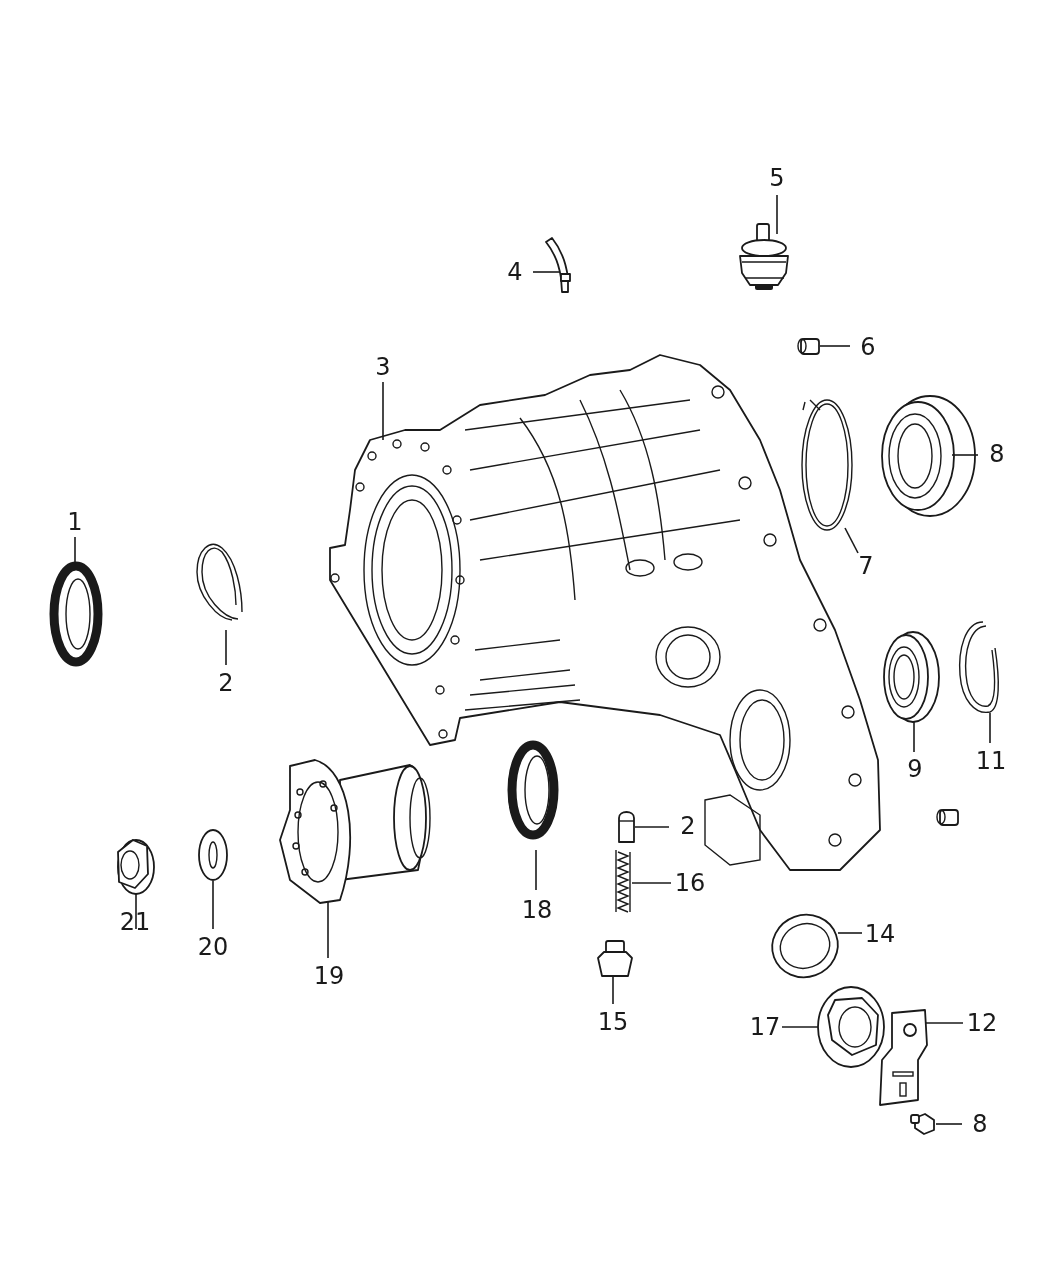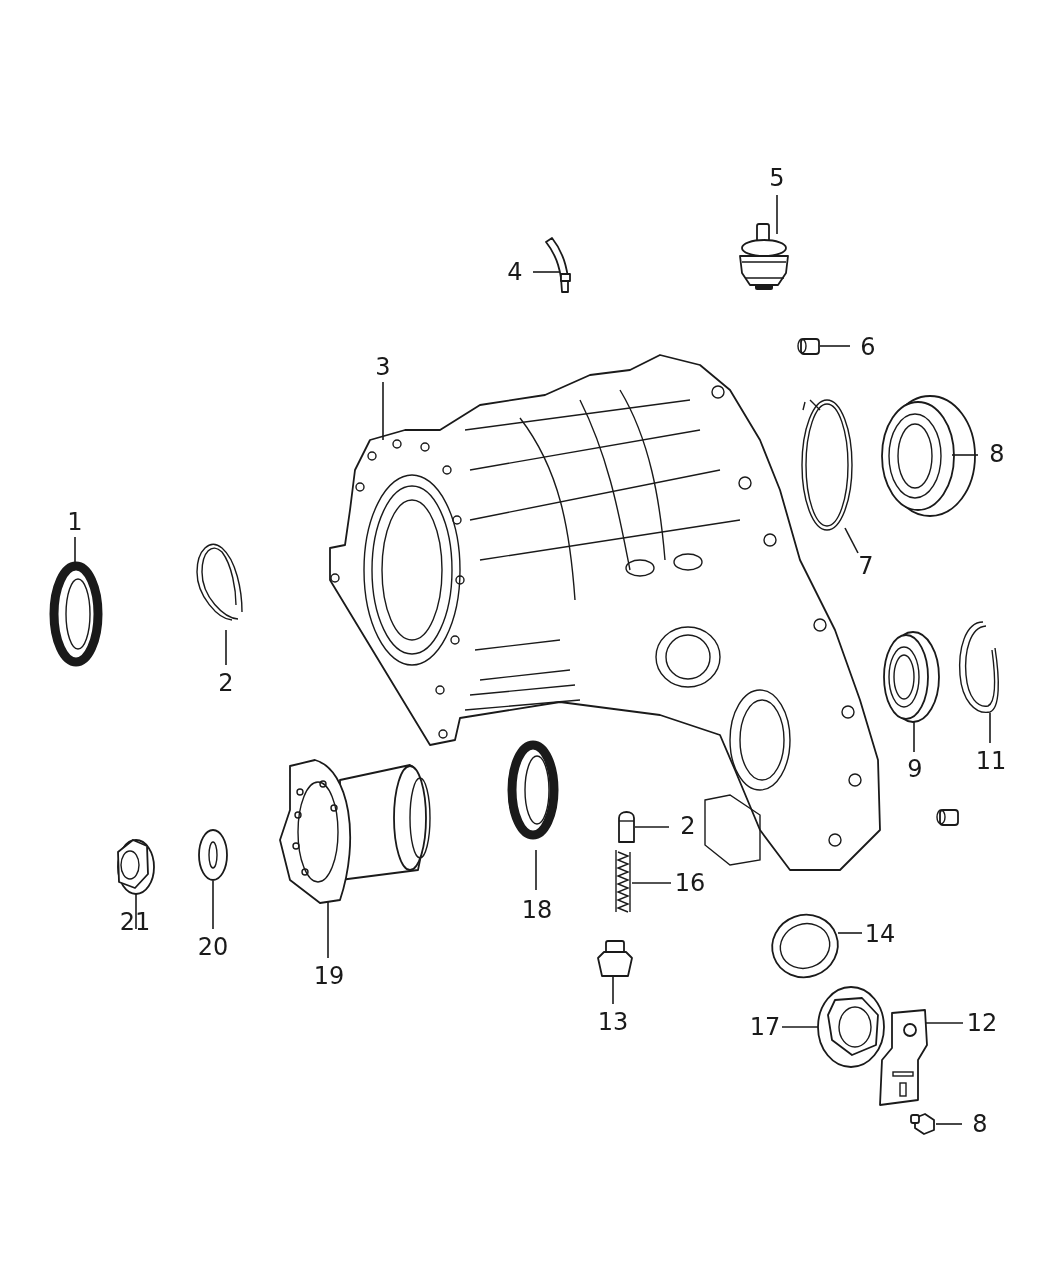--- a/index.html
+++ b/index.html
@@ -233,20 +233,20 @@
 <div class="lbl" style="left:777px;top:178px">5</div>
 <div class="lbl" style="left:868px;top:347px">6</div>
 <div class="lbl" style="left:866px;top:566px">7</div>
 <div class="lbl" style="left:997px;top:454px">8</div>
 <div class="lbl" style="left:915px;top:769px">9</div>
 <div class="lbl" style="left:991px;top:761px">11</div>
 <div class="lbl" style="left:980px;top:1124px">8</div>
 <div class="lbl" style="left:982px;top:1023px">12</div>
 <div class="lbl" style="left:765px;top:1027px">17</div>
 <div class="lbl" style="left:880px;top:934px">14</div>
-<div class="lbl" style="left:613px;top:1022px">13</div>
+<div class="lbl" style="left:613px;top:1022px">15</div>
 <div class="lbl" style="left:690px;top:883px">16</div>
 <div class="lbl" style="left:688px;top:826px">2</div>
 <div class="lbl" style="left:537px;top:910px">18</div>
 <div class="lbl" style="left:329px;top:976px">19</div>
 <div class="lbl" style="left:213px;top:947px">20</div>
 <div class="lbl" style="left:135px;top:922px">21</div>
 </div>
 
 </body></html>

